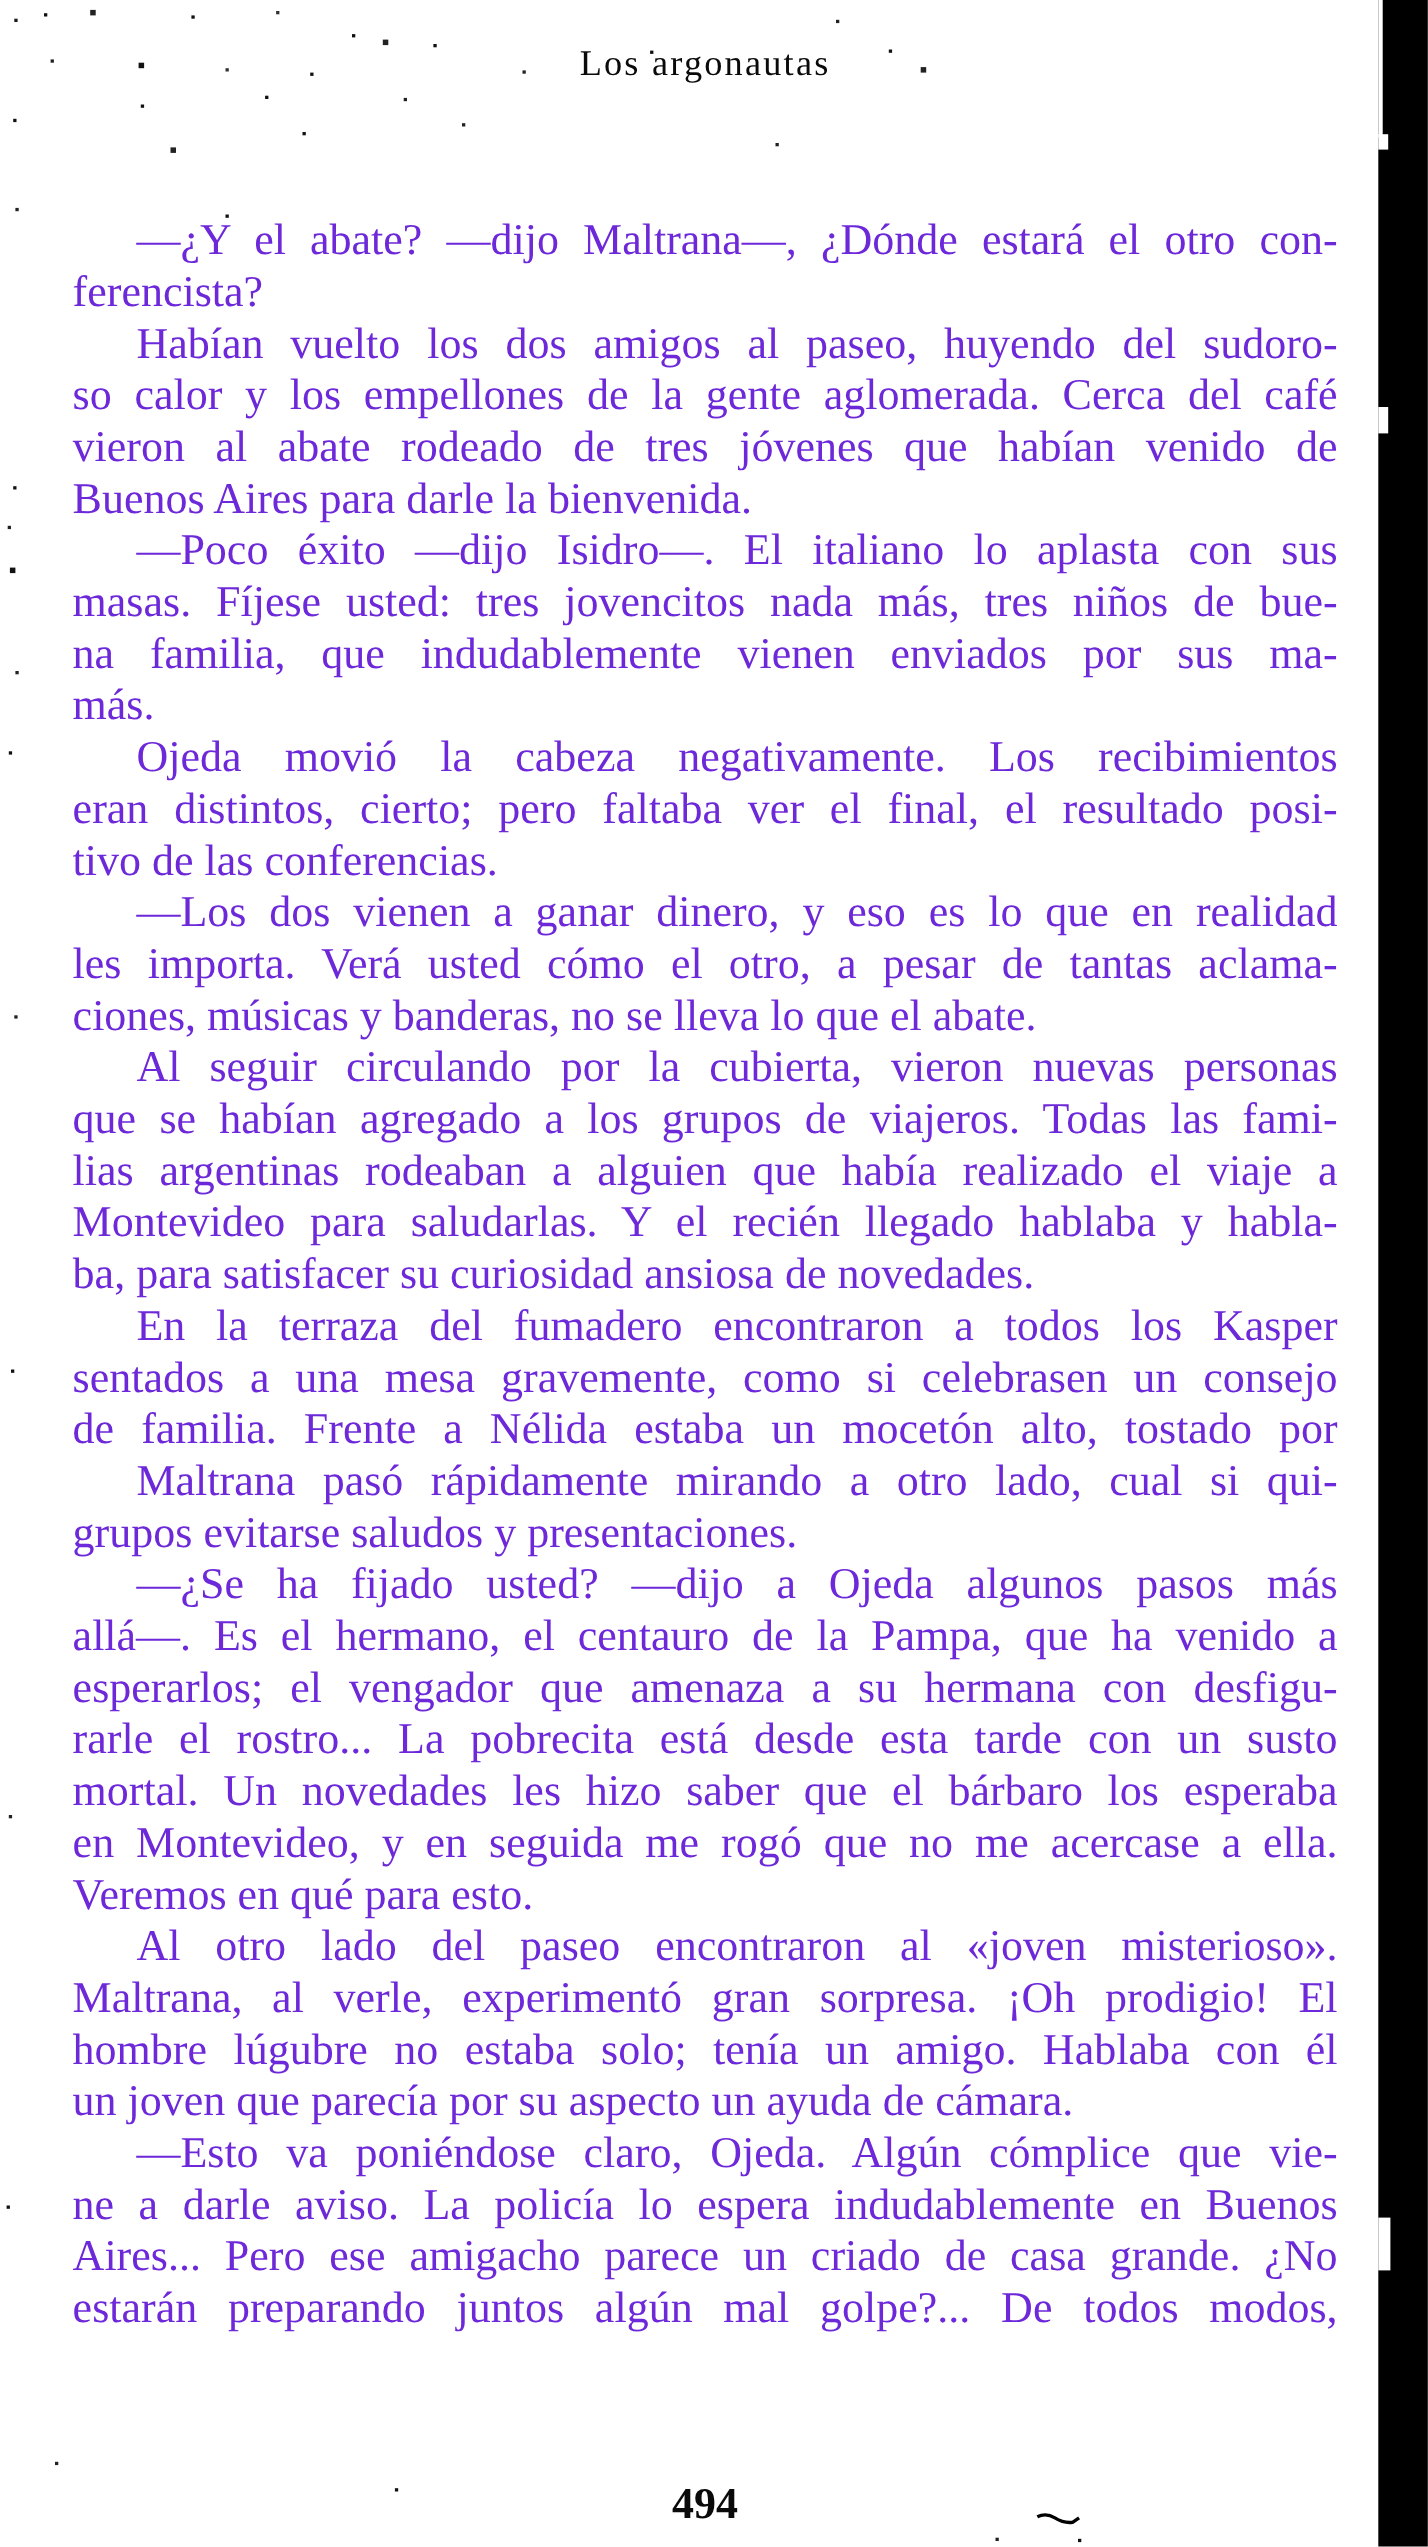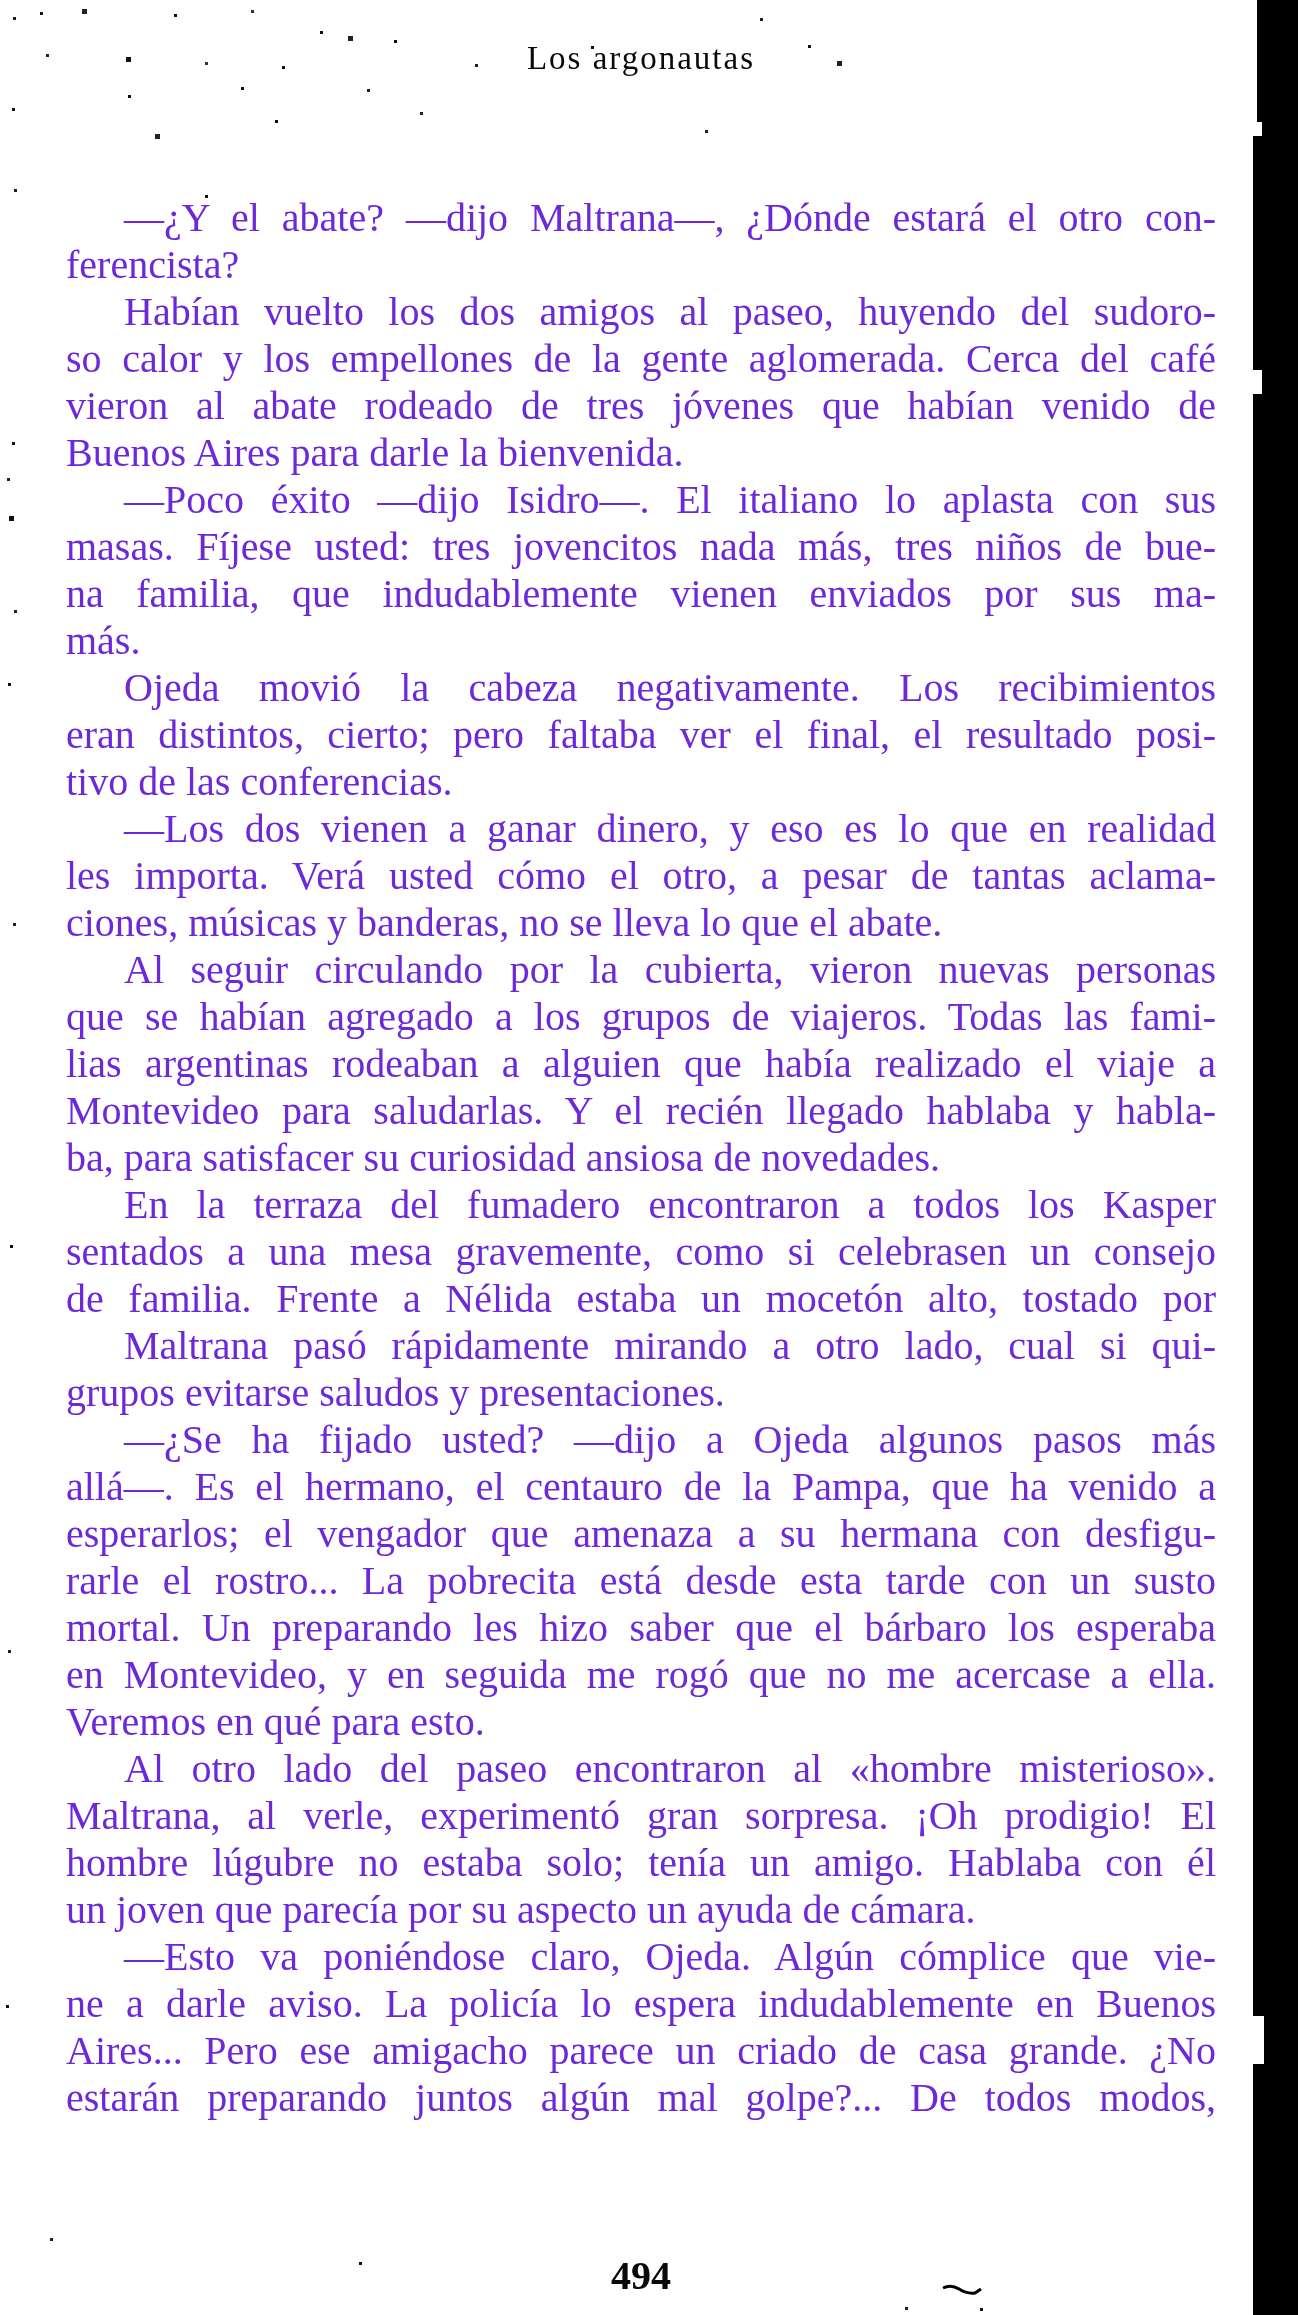--- a/index.html
+++ b/index.html
@@ -162,24 +162,24 @@
       <div class="line last">ba, para satisfacer su curiosidad ansiosa de novedades.</div>
       <div class="line first">En la terraza del fumadero encontraron a todos los Kasper</div>
       <div class="line">sentados a una mesa gravemente, como si celebrasen un consejo</div>
       <div class="line">de familia. Frente a Nélida estaba un mocetón alto, tostado por</div>
       <div class="line first">Maltrana pasó rápidamente mirando a otro lado, cual si qui-</div>
       <div class="line last">grupos evitarse saludos y presentaciones.</div>
       <div class="line first">—¿Se ha fijado usted? —dijo a Ojeda algunos pasos más</div>
       <div class="line">allá—. Es el hermano, el centauro de la Pampa, que ha venido a</div>
       <div class="line">esperarlos; el vengador que amenaza a su hermana con desfigu-</div>
       <div class="line">rarle el rostro... La pobrecita está desde esta tarde con un susto</div>
-      <div class="line">mortal. Un preparando les hizo saber que el bárbaro los esperaba</div>
+      <div class="line">mortal. Un novedades les hizo saber que el bárbaro los esperaba</div>
       <div class="line">en Montevideo, y en seguida me rogó que no me acercase a ella.</div>
       <div class="line last">Veremos en qué para esto.</div>
-      <div class="line first">Al otro lado del paseo encontraron al «hombre misterioso».</div>
+      <div class="line first">Al otro lado del paseo encontraron al «joven misterioso».</div>
       <div class="line">Maltrana, al verle, experimentó gran sorpresa. ¡Oh prodigio! El</div>
       <div class="line">hombre lúgubre no estaba solo; tenía un amigo. Hablaba con él</div>
       <div class="line last">un joven que parecía por su aspecto un ayuda de cámara.</div>
       <div class="line first">—Esto va poniéndose claro, Ojeda. Algún cómplice que vie-</div>
       <div class="line">ne a darle aviso. La policía lo espera indudablemente en Buenos</div>
       <div class="line">Aires... Pero ese amigacho parece un criado de casa grande. ¿No</div>
       <div class="line">estarán preparando juntos algún mal golpe?... De todos modos,</div>
     </div>
 
   <div class="page-number">494</div>

